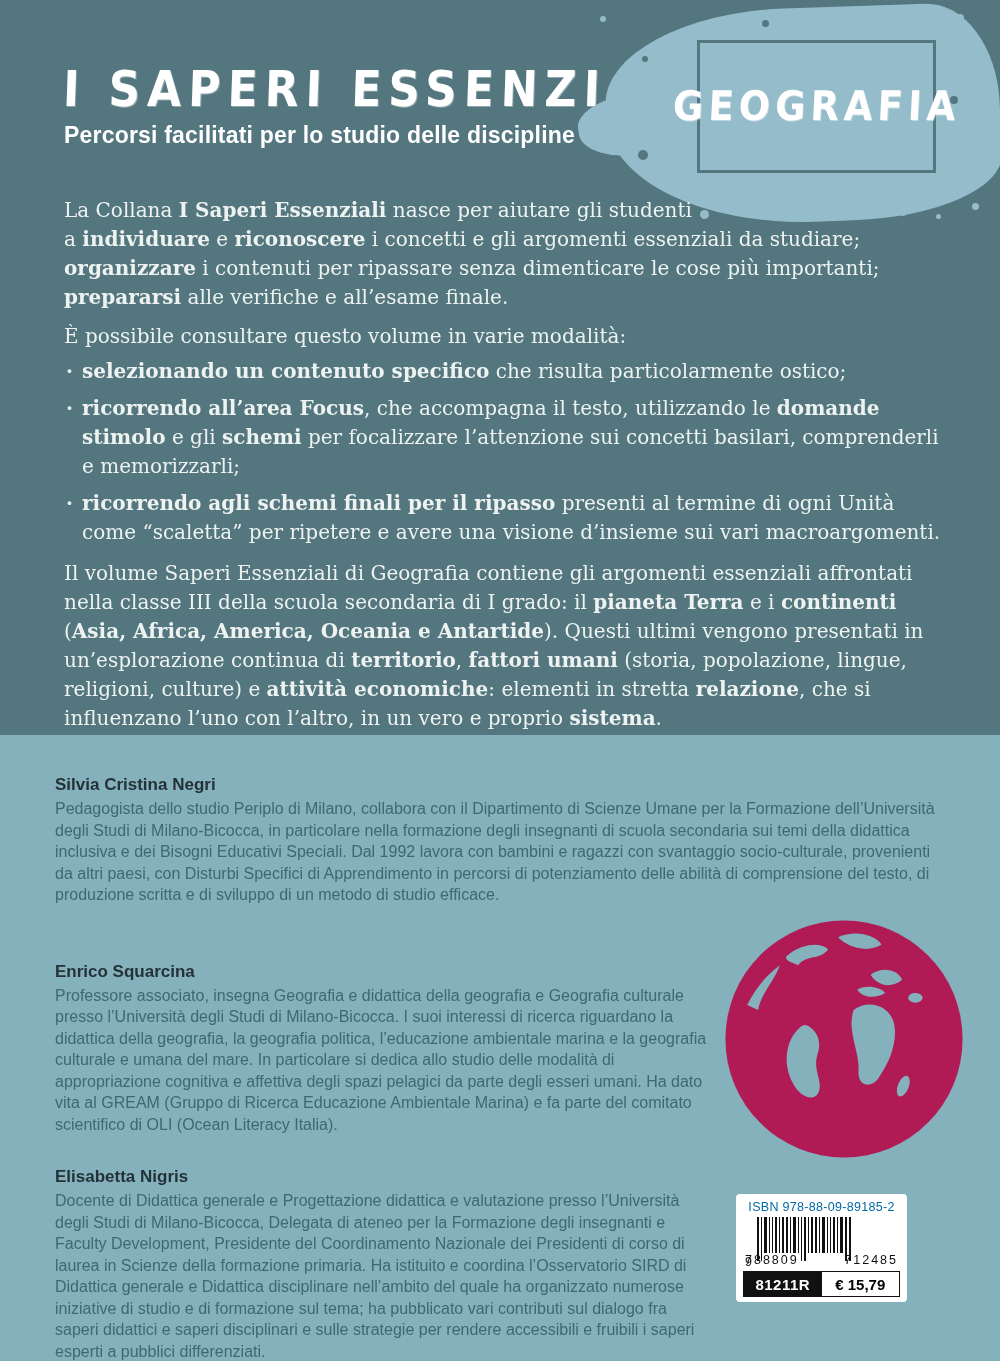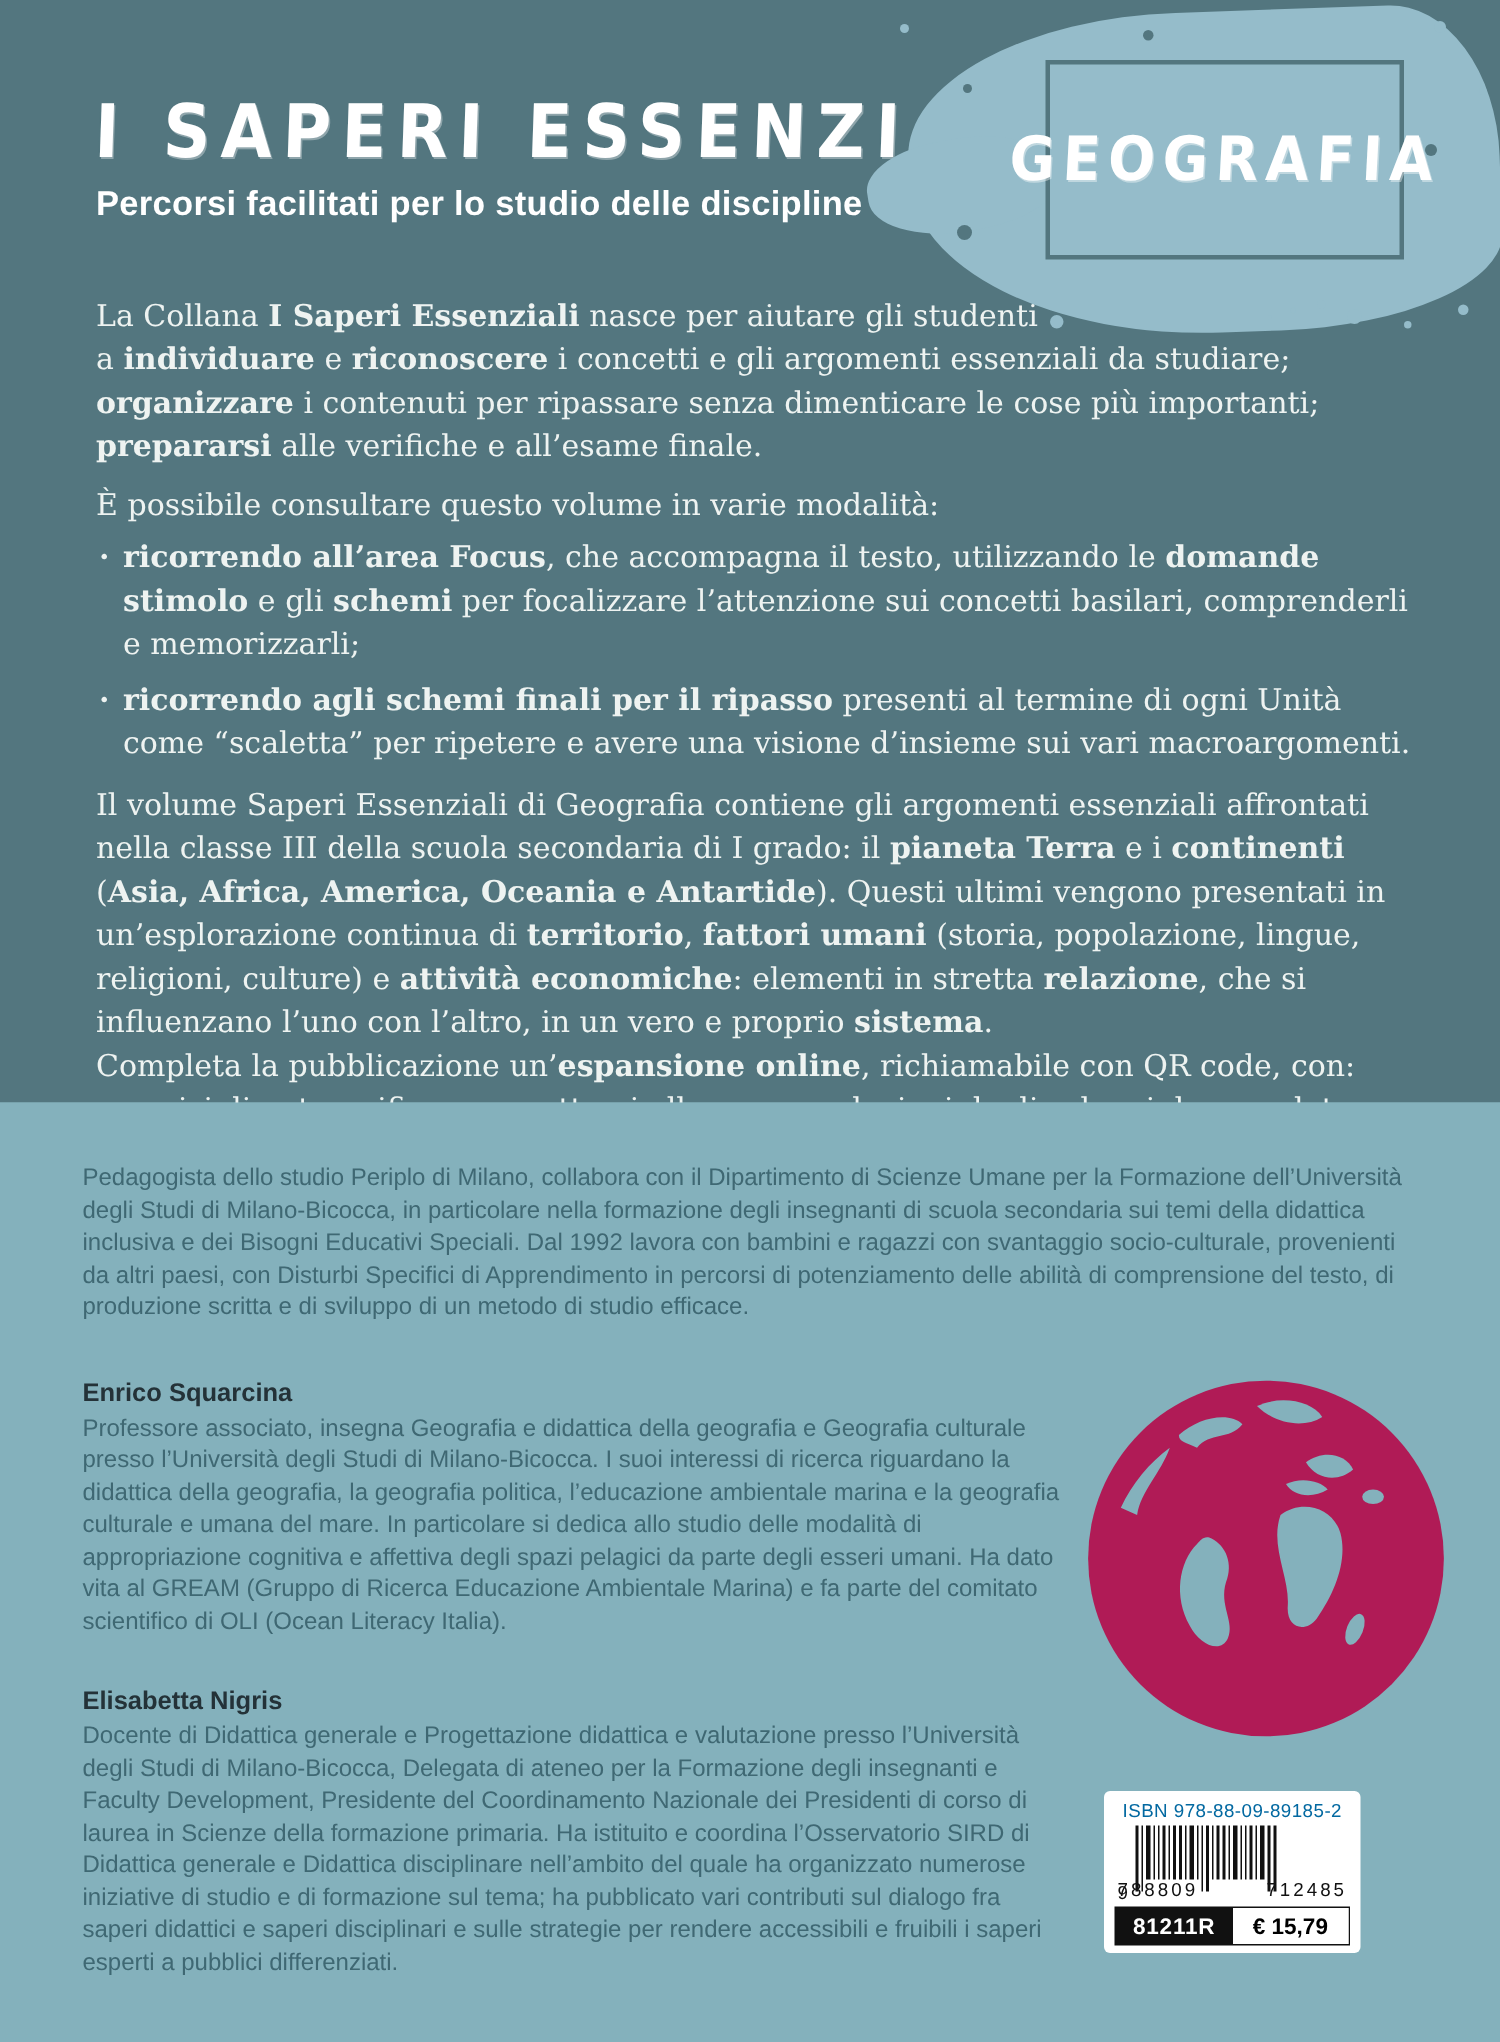--- a/index.html
+++ b/index.html
@@ -99,35 +99,37 @@
     <div class="dot d" style="left:638px;top:150px;width:10px;height:10px"></div>
 
     <div class="subject-box">
       <span class="subject-label">GEOGRAFIA</span>
     </div>
 
     <div class="copy">
       <p><span>La Collana </span><span class="b">I Saperi Essenziali</span><span> nasce per aiutare gli studenti</span><br><span>a </span><span class="b">individuare</span><span> e </span><span class="b">riconoscere</span><span> i concetti e gli argomenti essenziali da studiare; </span><span class="b">organizzare</span><span> i contenuti per ripassare senza dimenticare le cose più importanti; </span><span class="b">prepararsi</span><span> alle verifiche e all’esame finale.</span></p>
       <p class="tight">È possibile consultare questo volume in varie modalità:</p>
       <ul>
+        <li><span class="b">selezionando un contenuto specifico</span><span> che risulta particolarmente ostico;</span></li>
         <li><span class="b">ricorrendo all’area Focus</span><span>, che accompagna il testo, utilizzando le </span><span class="b">domande stimolo</span><span> e gli </span><span class="b">schemi</span><span> per focalizzare l’attenzione sui concetti basilari, comprenderli e memorizzarli;</span></li>
         <li><span class="b">ricorrendo agli schemi finali per il ripasso</span><span> presenti al termine di ogni Unità come “scaletta” per ripetere e avere una visione d’insieme sui vari macroargomenti.</span></li>
       </ul>
       <p style="margin-bottom:0"><span>Il volume Saperi Essenziali di Geografia contiene gli argomenti essenziali affrontati nella classe III della scuola secondaria di I grado: il </span><span class="b">pianeta Terra</span><span> e i </span><span class="b">continenti</span><span> (</span><span class="b">Asia, Africa, America, Oceania e Antartide</span><span>). Questi ultimi vengono presentati in un’esplorazione continua di </span><span class="b">territorio</span><span>, </span><span class="b">fattori umani</span><span> (storia, popolazione, lingue, religioni, culture) e </span><span class="b">attività economiche</span><span>: elementi in stretta </span><span class="b">relazione</span><span>, che si influenzano l’uno con l’altro, in un vero e proprio </span><span class="b">sistema</span><span>.</span></p>
       <p style="margin-bottom:0"><span>Completa la pubblicazione un’</span><span class="b">espansione online</span><span>, richiamabile con QR code, con: esercizi di autoverifica per mettersi alla prova, soluzioni degli schemi da completare, versione digitale degli schemi per il ripasso, da stampare e avere sempre con sé.</span></p>
     </div>
   </div>
 
   <div class="bottom">
 
     <div class="bios">
       <div class="bio w-full">
+        <p class="bio-name">Silvia Cristina Negri</p>
         <p class="bio-text">Pedagogista dello studio Periplo di Milano, collabora con il Dipartimento di Scienze Umane per la Formazione dell’Università degli Studi di Milano-Bicocca, in particolare nella formazione degli insegnanti di scuola secondaria sui temi della didattica inclusiva e dei Bisogni Educativi Speciali. Dal 1992 lavora con bambini e ragazzi con svantaggio socio-culturale, provenienti da altri paesi, con Disturbi Specifici di Apprendimento in percorsi di potenziamento delle abilità di comprensione del testo, di produzione scritta e di sviluppo di un metodo di studio efficace.</p>
       </div>
-      <div class="bio w-narrow" style="margin-top:36px">
+      <div class="bio w-narrow" style="margin-top:56px">
         <p class="bio-name">Enrico Squarcina</p>
         <p class="bio-text">Professore associato, insegna Geografia e didattica della geografia e Geografia culturale presso l’Università degli Studi di Milano-Bicocca. I suoi interessi di ricerca riguardano la didattica della geografia, la geografia politica, l’educazione ambientale marina e la geografia culturale e umana del mare. In particolare si dedica allo studio delle modalità di appropriazione cognitiva e affettiva degli spazi pelagici da parte degli esseri umani. Ha dato vita al GREAM (Gruppo di Ricerca Educazione Ambientale Marina) e fa parte del comitato scientifico di OLI (Ocean Literacy Italia).</p>
       </div>
       <div class="bio w-narrow" style="margin-top:32px">
         <p class="bio-name">Elisabetta Nigris</p>
         <p class="bio-text">Docente di Didattica generale e Progettazione didattica e valutazione presso l’Università degli Studi di Milano-Bicocca, Delegata di ateneo per la Formazione degli insegnanti e Faculty Development, Presidente del Coordinamento Nazionale dei Presidenti di corso di laurea in Scienze della formazione primaria. Ha istituito e coordina l’Osservatorio SIRD di Didattica generale e Didattica disciplinare nell’ambito del quale ha organizzato numerose iniziative di studio e di formazione sul tema; ha pubblicato vari contributi sul dialogo fra saperi didattici e saperi disciplinari e sulle strategie per rendere accessibili e fruibili i saperi esperti a pubblici differenziati.</p>
       </div>
     </div>
 
     <svg class="globe" viewBox="0 0 200 200">

